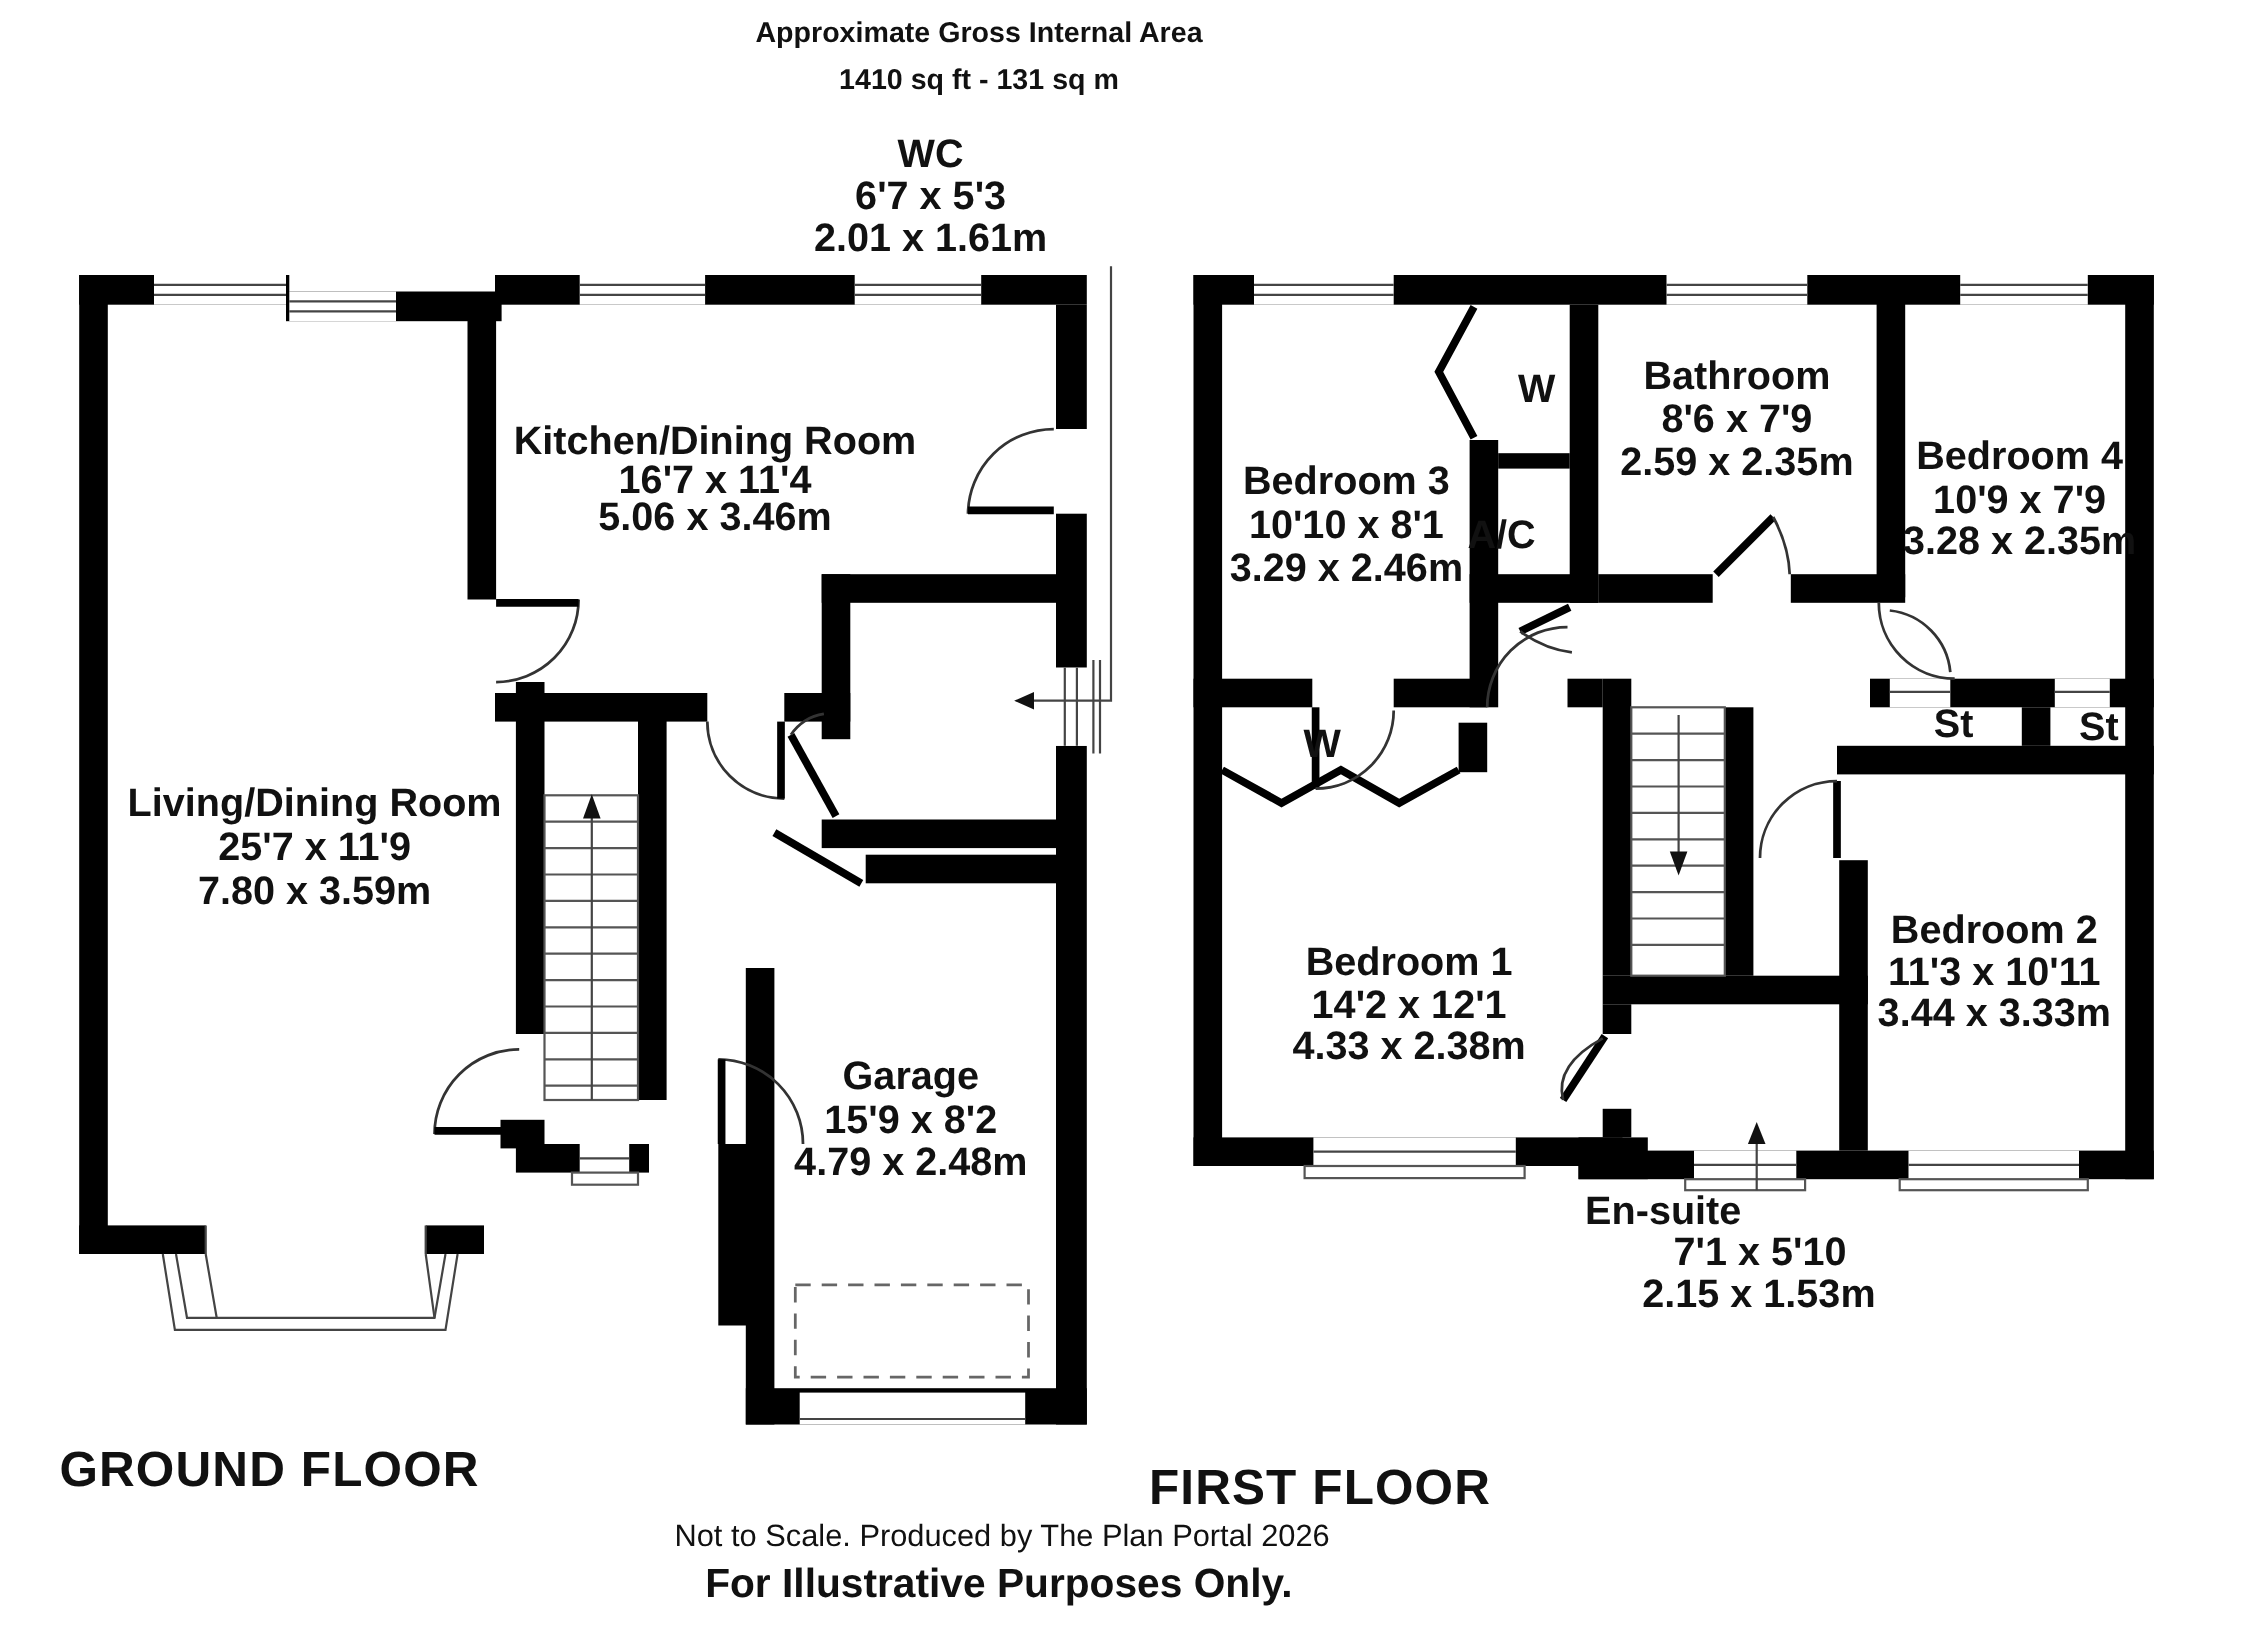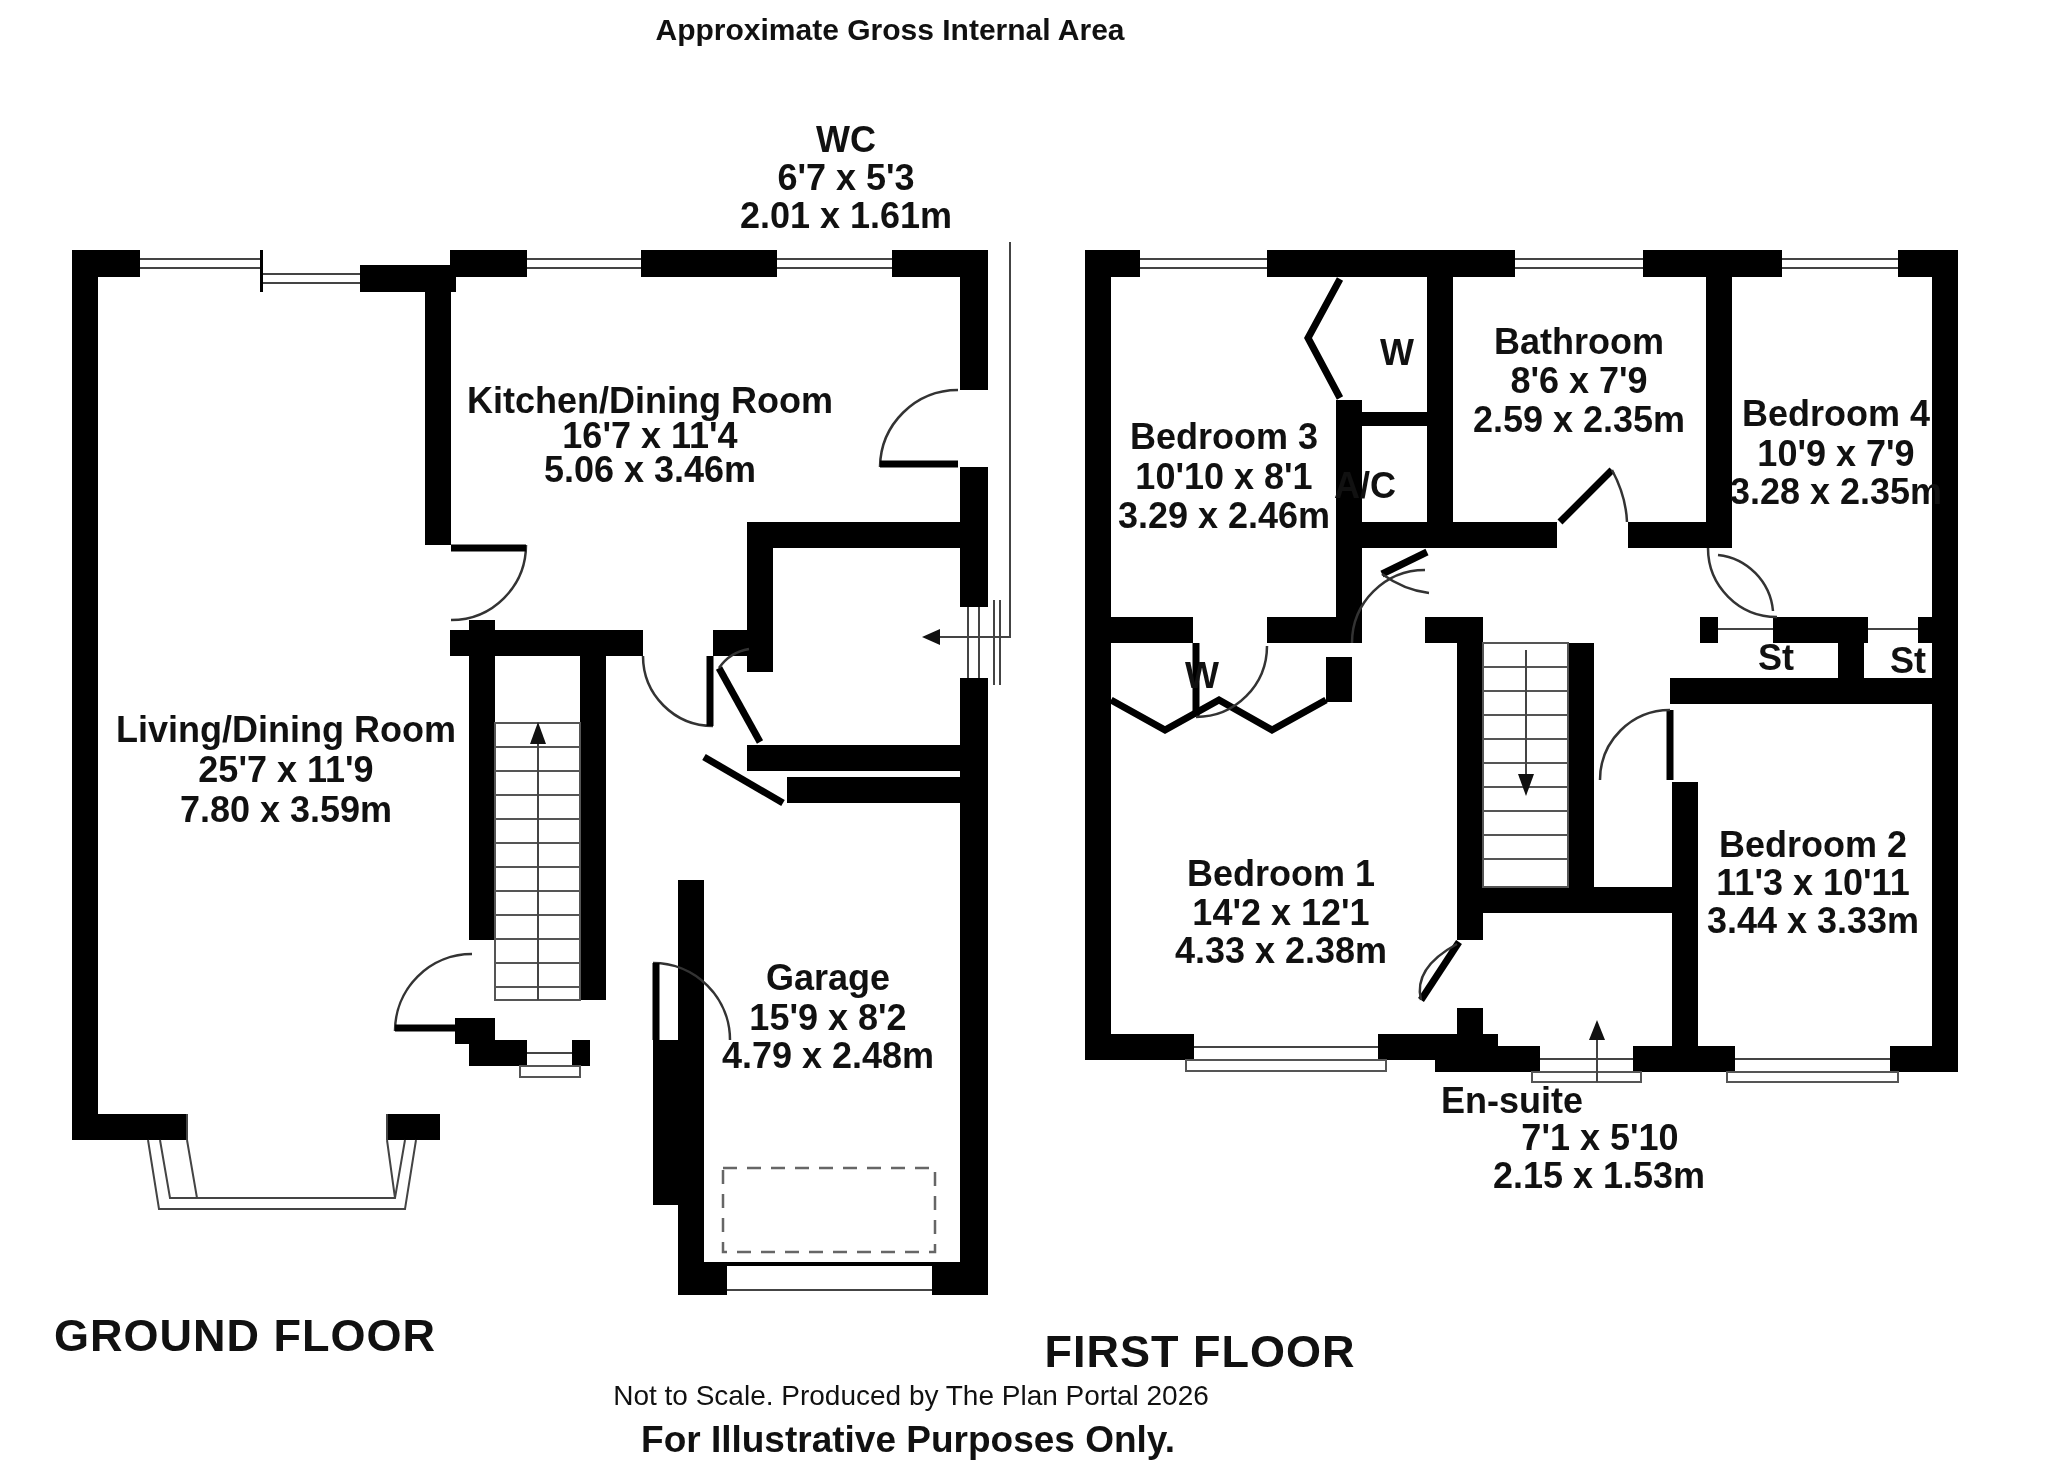--- a/index.html
+++ b/index.html
@@ -1,21 +1,21 @@
 <!DOCTYPE html>
 <html><head>
 <meta charset="utf-8">
 <style>
   html,body{margin:0;padding:0;background:#ffffff;}
   #page{position:relative;width:2048px;height:1481px;background:#ffffff;overflow:hidden;
         font-family:"Liberation Sans", sans-serif;color:#111;}
   #plan-svg{position:absolute;left:0;top:0;width:2048px;height:1481px;}
   .lbl{position:absolute;transform:translate(-50%,-50%);white-space:nowrap;
        font-weight:bold;font-size:36px;color:#111;}
-  .title{font-size:30px;}
+  .title{font-size:26px;}
   .floor{font-size:45px;letter-spacing:1px;}
   .note{font-size:28px;font-weight:normal;}
   .disclaimer{font-size:37px;}
   svg .wall{fill:#000000;stroke:none;}
   svg .win{fill:#ffffff;stroke:none;}
   svg .thin{stroke:#444444;stroke-width:2;fill:none;}
   svg .arc{stroke:#333333;stroke-width:2.5;fill:none;}
   svg .leaf{stroke:#000000;stroke-width:7;fill:none;}
   svg .tread{stroke:#555555;stroke-width:2;fill:none;}
   svg .dash{stroke:#666666;stroke-width:2.5;fill:none;stroke-dasharray:14 10;}
@@ -239,20 +239,21 @@
       <path class="arc" d="M1421,1000 Q1413,968 1457,944"></path>
     </g>
     <g>
       <line class="thin" x1="1597" y1="1082" x2="1597" y2="1034"></line>
       <polygon class="arrow" points="1597,1020 1589,1040 1605,1040"></polygon>
     </g>
   </g>
 </svg>
 
 <div class="lbl title" style="left:890px;top:30px;">Approximate Gross Internal Area</div>
+<div class="lbl title" style="left:890px;top:72px;">1410 sq ft - 131 sq m</div>
 
 <div class="lbl" style="left:846px;top:140px;">WC</div>
 <div class="lbl" style="left:846px;top:178px;">6'7 x 5'3</div>
 <div class="lbl" style="left:846px;top:216px;">2.01 x 1.61m</div>
 
 <div class="lbl" style="left:650px;top:401px;">Kitchen/Dining Room</div>
 <div class="lbl" style="left:650px;top:436px;">16'7 x 11'4</div>
 <div class="lbl" style="left:650px;top:470px;">5.06 x 3.46m</div>
 
 <div class="lbl" style="left:286px;top:730px;">Living/Dining Room</div>

